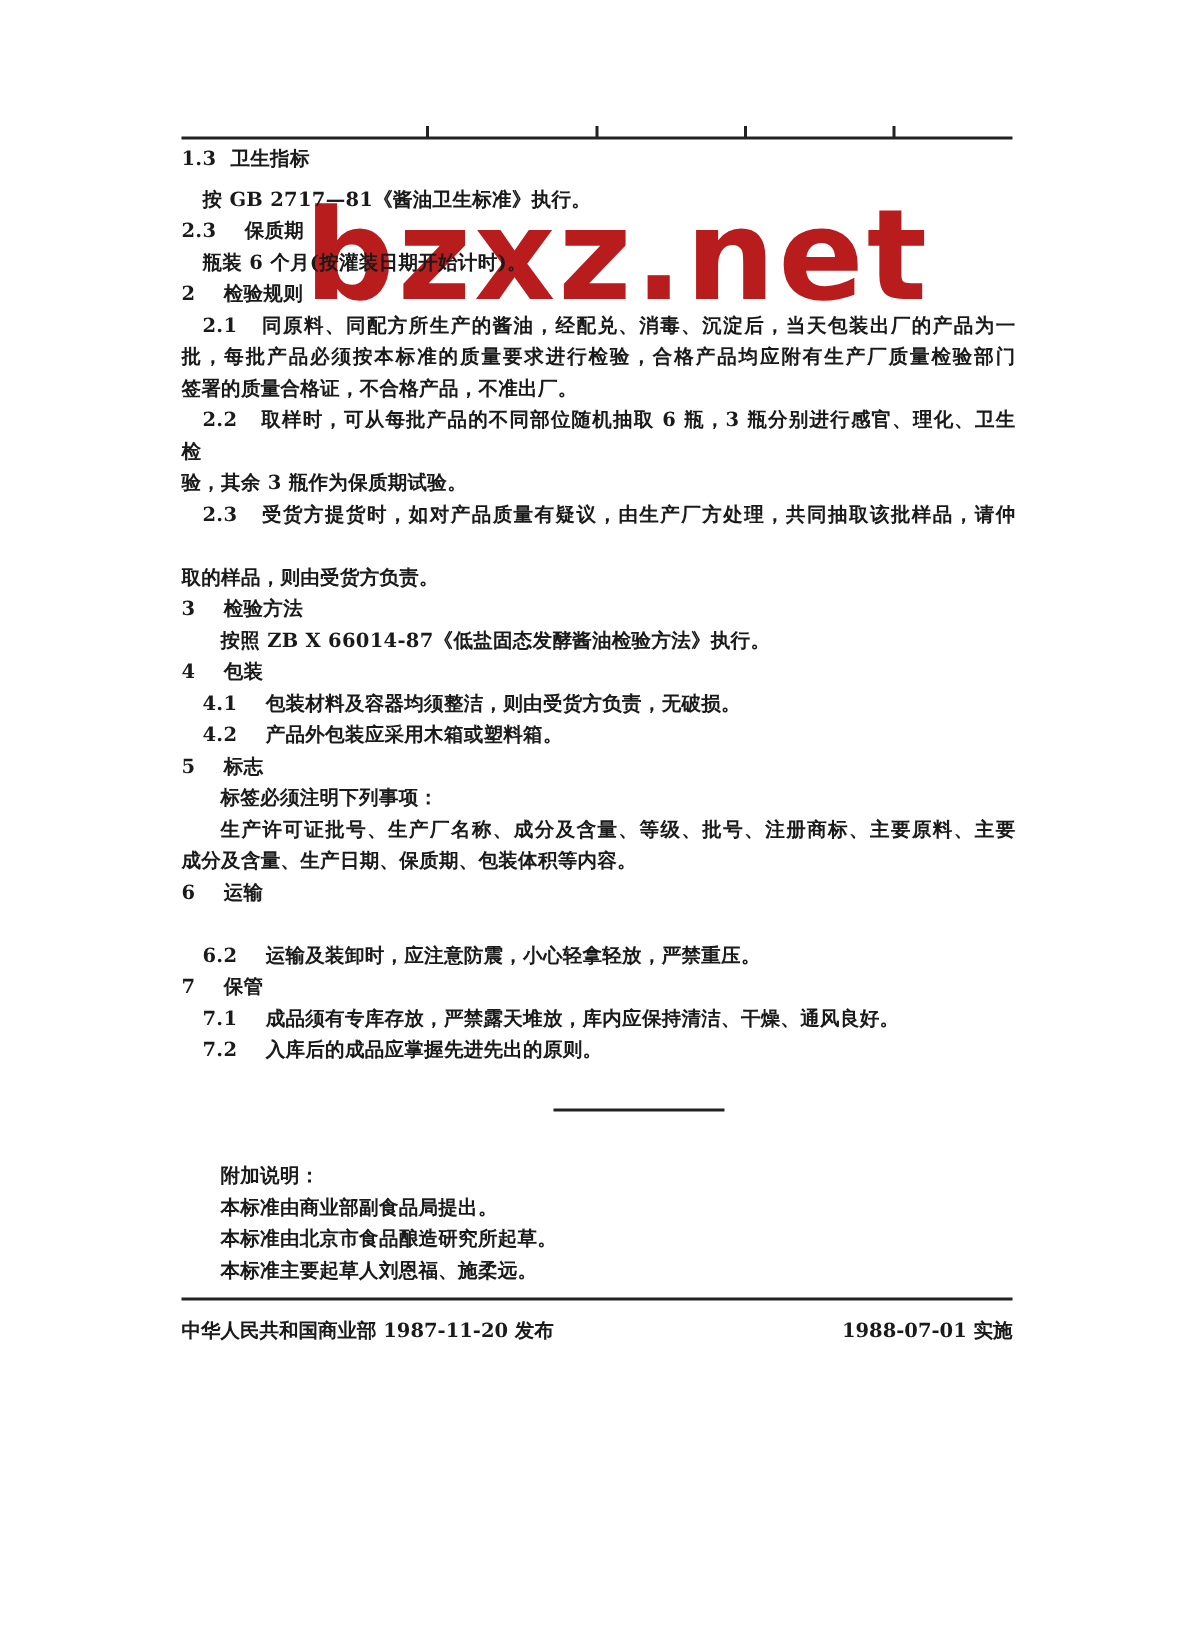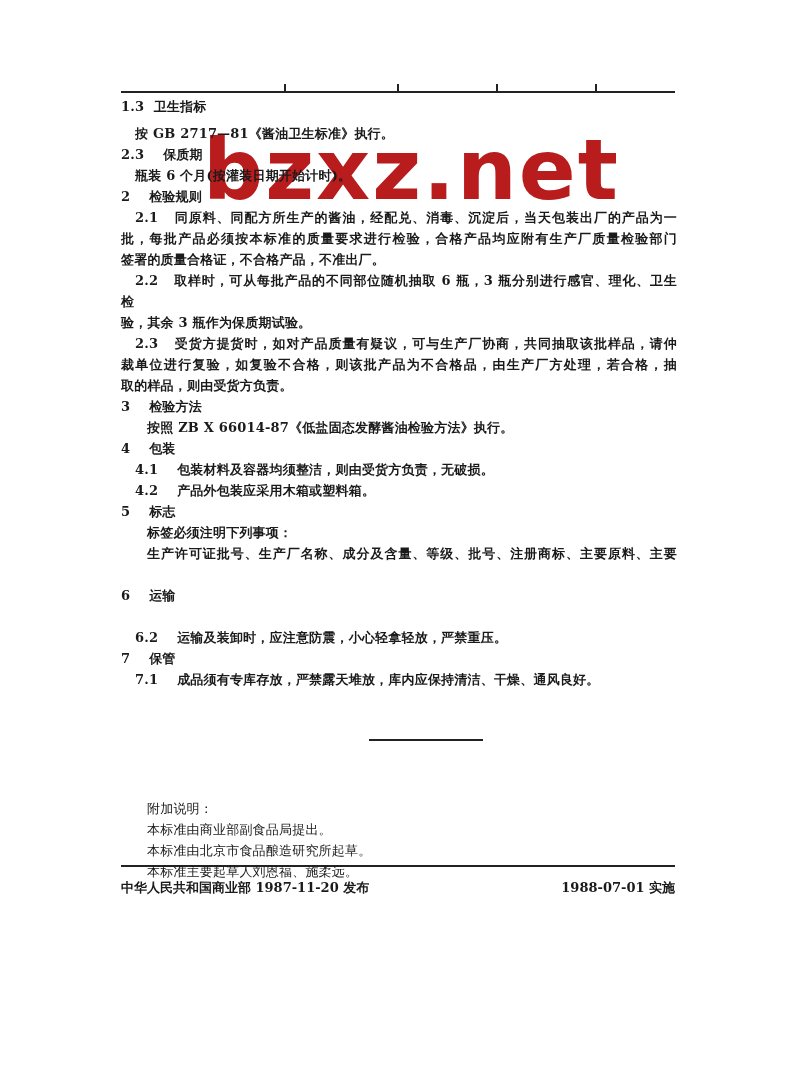--- a/index.html
+++ b/index.html
@@ -93,22 +93,21 @@
   .footer-right {
     position: absolute;
     right: 125px;
     top: 878px;
     font-size: 13px;
     font-weight: bold;
     line-height: 20px;
   }
   .note {
     font-family: "DejaVu Sans", "Liberation Sans", sans-serif;
-    font-weight: normal;
-    margin-top: 24px;
+    font-weight: bold;
   }
 </style>
 </head>
 <body>
 
 <div class="page">
 
   <div class="top-rule"></div>
   <div class="tick" style="left:284px"></div>
   <div class="tick" style="left:397px"></div>
@@ -137,23 +136,22 @@
   <div class="line justify" style="left:121px; top:229px">批，每批产品必须按本标准的质量要求进行检验，合格产品均应附有生产厂质量检验部门</div>
   <div class="line" style="left:121px; top:250px">签署的质量合格证，不合格产品，不准出厂。</div>
 
   <div class="line justify" style="left:135px; width:542px; top:271px">
     <span class="num">2.2</span>&nbsp;&nbsp;&nbsp;<span>取样时，可从每批产品的不同部位随机抽取 6 瓶，3 瓶分别进行感官、理化、卫生</span>
   </div>
   <div class="line" style="left:121px; top:292px">检</div>
   <div class="line" style="left:121px; top:313px">验，其余 3 瓶作为保质期试验。</div>
 
   <div class="line justify" style="left:135px; width:542px; top:334px">
-    <span class="num">2.3</span>&nbsp;&nbsp;&nbsp;<span>受货方提货时，如对产品质量有疑议，可与生产厂协商，共同抽取该批样品，请仲</span>
-  </div>
-  <div class="line justify" style="left:121px; top:355px">裁单位进行复验，如复验不合格，则该批产品为不合格品，由生产厂方处理，若合格，抽</div>
+    <span class="num">2.3</span>&nbsp;&nbsp;&nbsp;<span>受货方提货时，如对产品质量有疑议，由生产厂方处理，共同抽取该批样品，请仲</span>
+  </div>
   <div class="line" style="left:121px; top:376px">取的样品，则由受货方负责。</div>
 
   <div class="line" style="left:121px; top:397px">
     <span class="num">3</span>&nbsp;&nbsp;&nbsp;&nbsp;<span>检验方法</span>
   </div>
   <div class="line" style="left:147px; top:418px">按照 ZB X 66014-87《低盐固态发酵酱油检验方法》执行。</div>
 
   <div class="line" style="left:121px; top:439px">
     <span class="num">4</span>&nbsp;&nbsp;&nbsp;&nbsp;<span>包装</span>
   </div>
@@ -162,33 +160,37 @@
   </div>
   <div class="line" style="left:135px; top:481px">
     <span class="num">4.2</span>&nbsp;&nbsp;&nbsp;&nbsp;<span>产品外包装应采用木箱或塑料箱。</span>
   </div>
 
   <div class="line" style="left:121px; top:502px">
     <span class="num">5</span>&nbsp;&nbsp;&nbsp;&nbsp;<span>标志</span>
   </div>
   <div class="line" style="left:147px; top:523px">标签必须注明下列事项：</div>
   <div class="line justify" style="left:147px; width:530px; top:544px">生产许可证批号、生产厂名称、成分及含量、等级、批号、注册商标、主要原料、主要</div>
+  <div class="line" style="left:121px; top:565px">成分及含量、生产日期、保质期、包装体积等内容。</div>
 
   <div class="line" style="left:121px; top:586px">
     <span class="num">6</span>&nbsp;&nbsp;&nbsp;&nbsp;<span>运输</span>
   </div>
   <div class="line" style="left:135px; top:628px">
     <span class="num">6.2</span>&nbsp;&nbsp;&nbsp;&nbsp;<span>运输及装卸时，应注意防震，小心轻拿轻放，严禁重压。</span>
   </div>
 
   <div class="line" style="left:121px; top:649px">
     <span class="num">7</span>&nbsp;&nbsp;&nbsp;&nbsp;<span>保管</span>
   </div>
   <div class="line" style="left:135px; top:670px">
     <span class="num">7.1</span>&nbsp;&nbsp;&nbsp;&nbsp;<span>成品须有专库存放，严禁露天堆放，库内应保持清洁、干燥、通风良好。</span>
+  </div>
+  <div class="line" style="left:135px; top:691px">
+    <span class="num">7.2</span>&nbsp;&nbsp;&nbsp;&nbsp;<span>入库后的成品应掌握先进先出的原则。</span>
   </div>
 
   <div class="mid-rule"></div>
 
   <div class="line note" style="left:147px; top:775px">附加说明：</div>
   <div class="line note" style="left:147px; top:796px">本标准由商业部副食品局提出。</div>
   <div class="line note" style="left:147px; top:817px">本标准由北京市食品酿造研究所起草。</div>
   <div class="line note" style="left:147px; top:838px">本标准主要起草人刘恩福、施柔远。</div>
 
   <div class="bottom-rule"></div>

